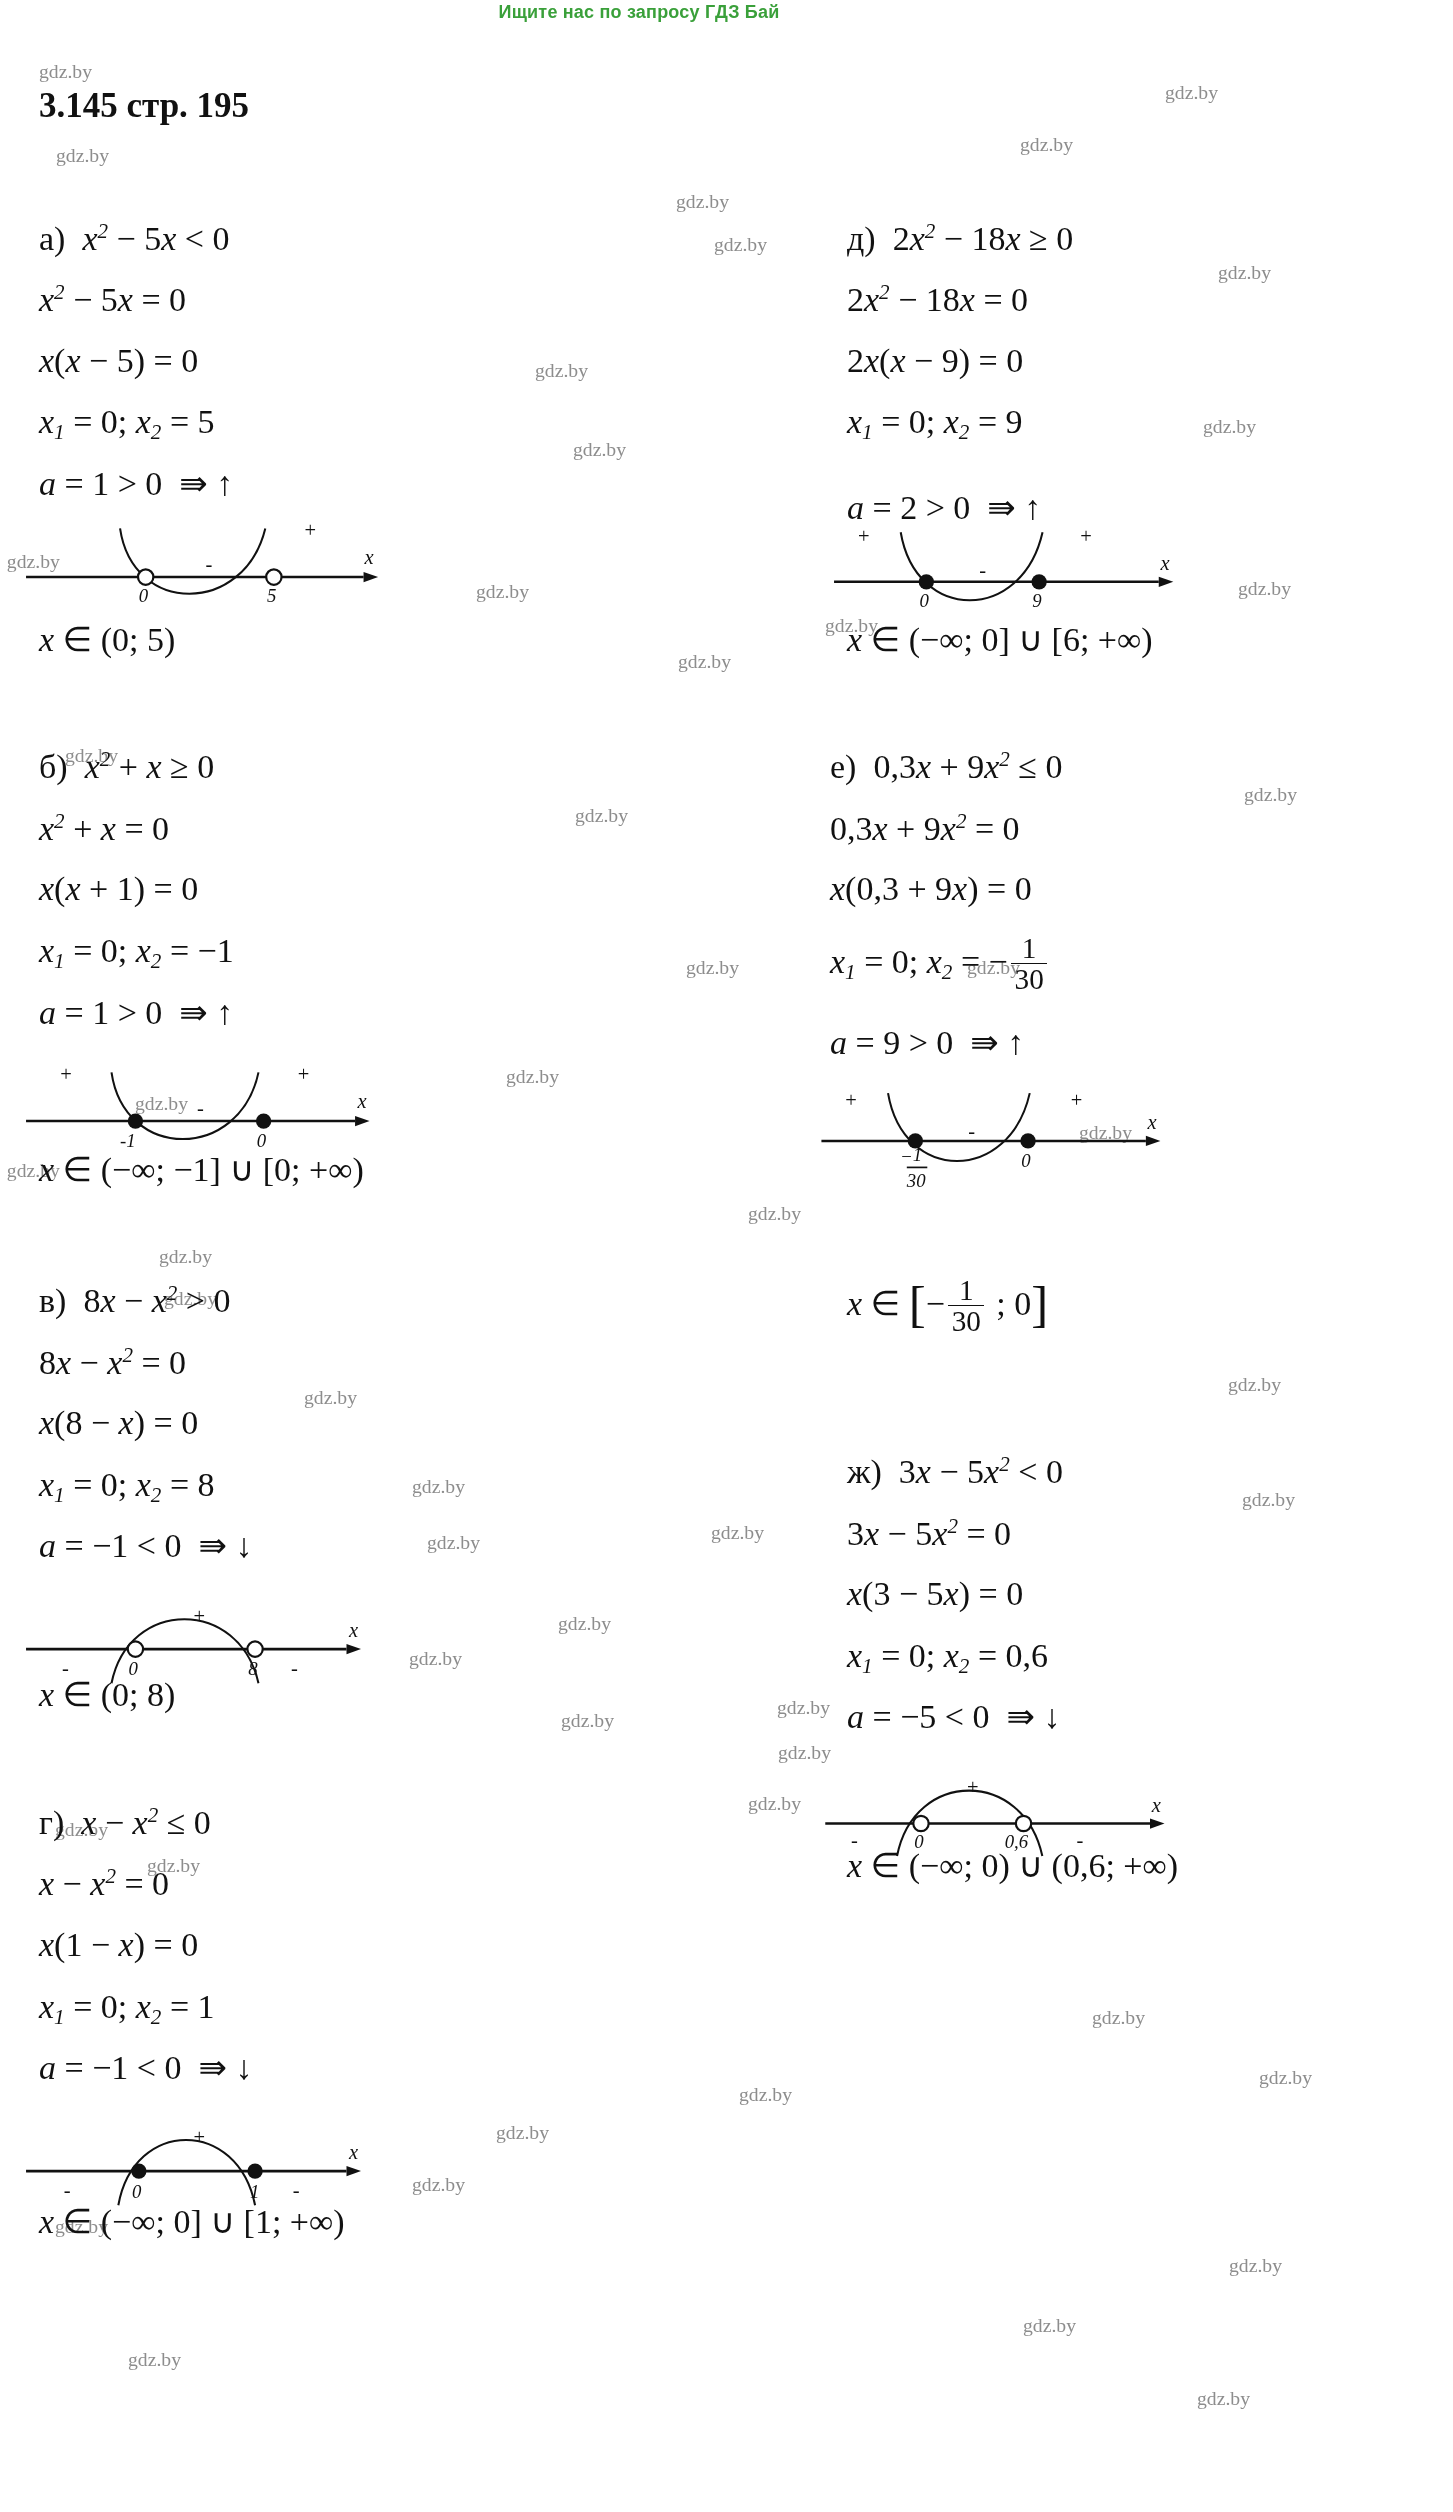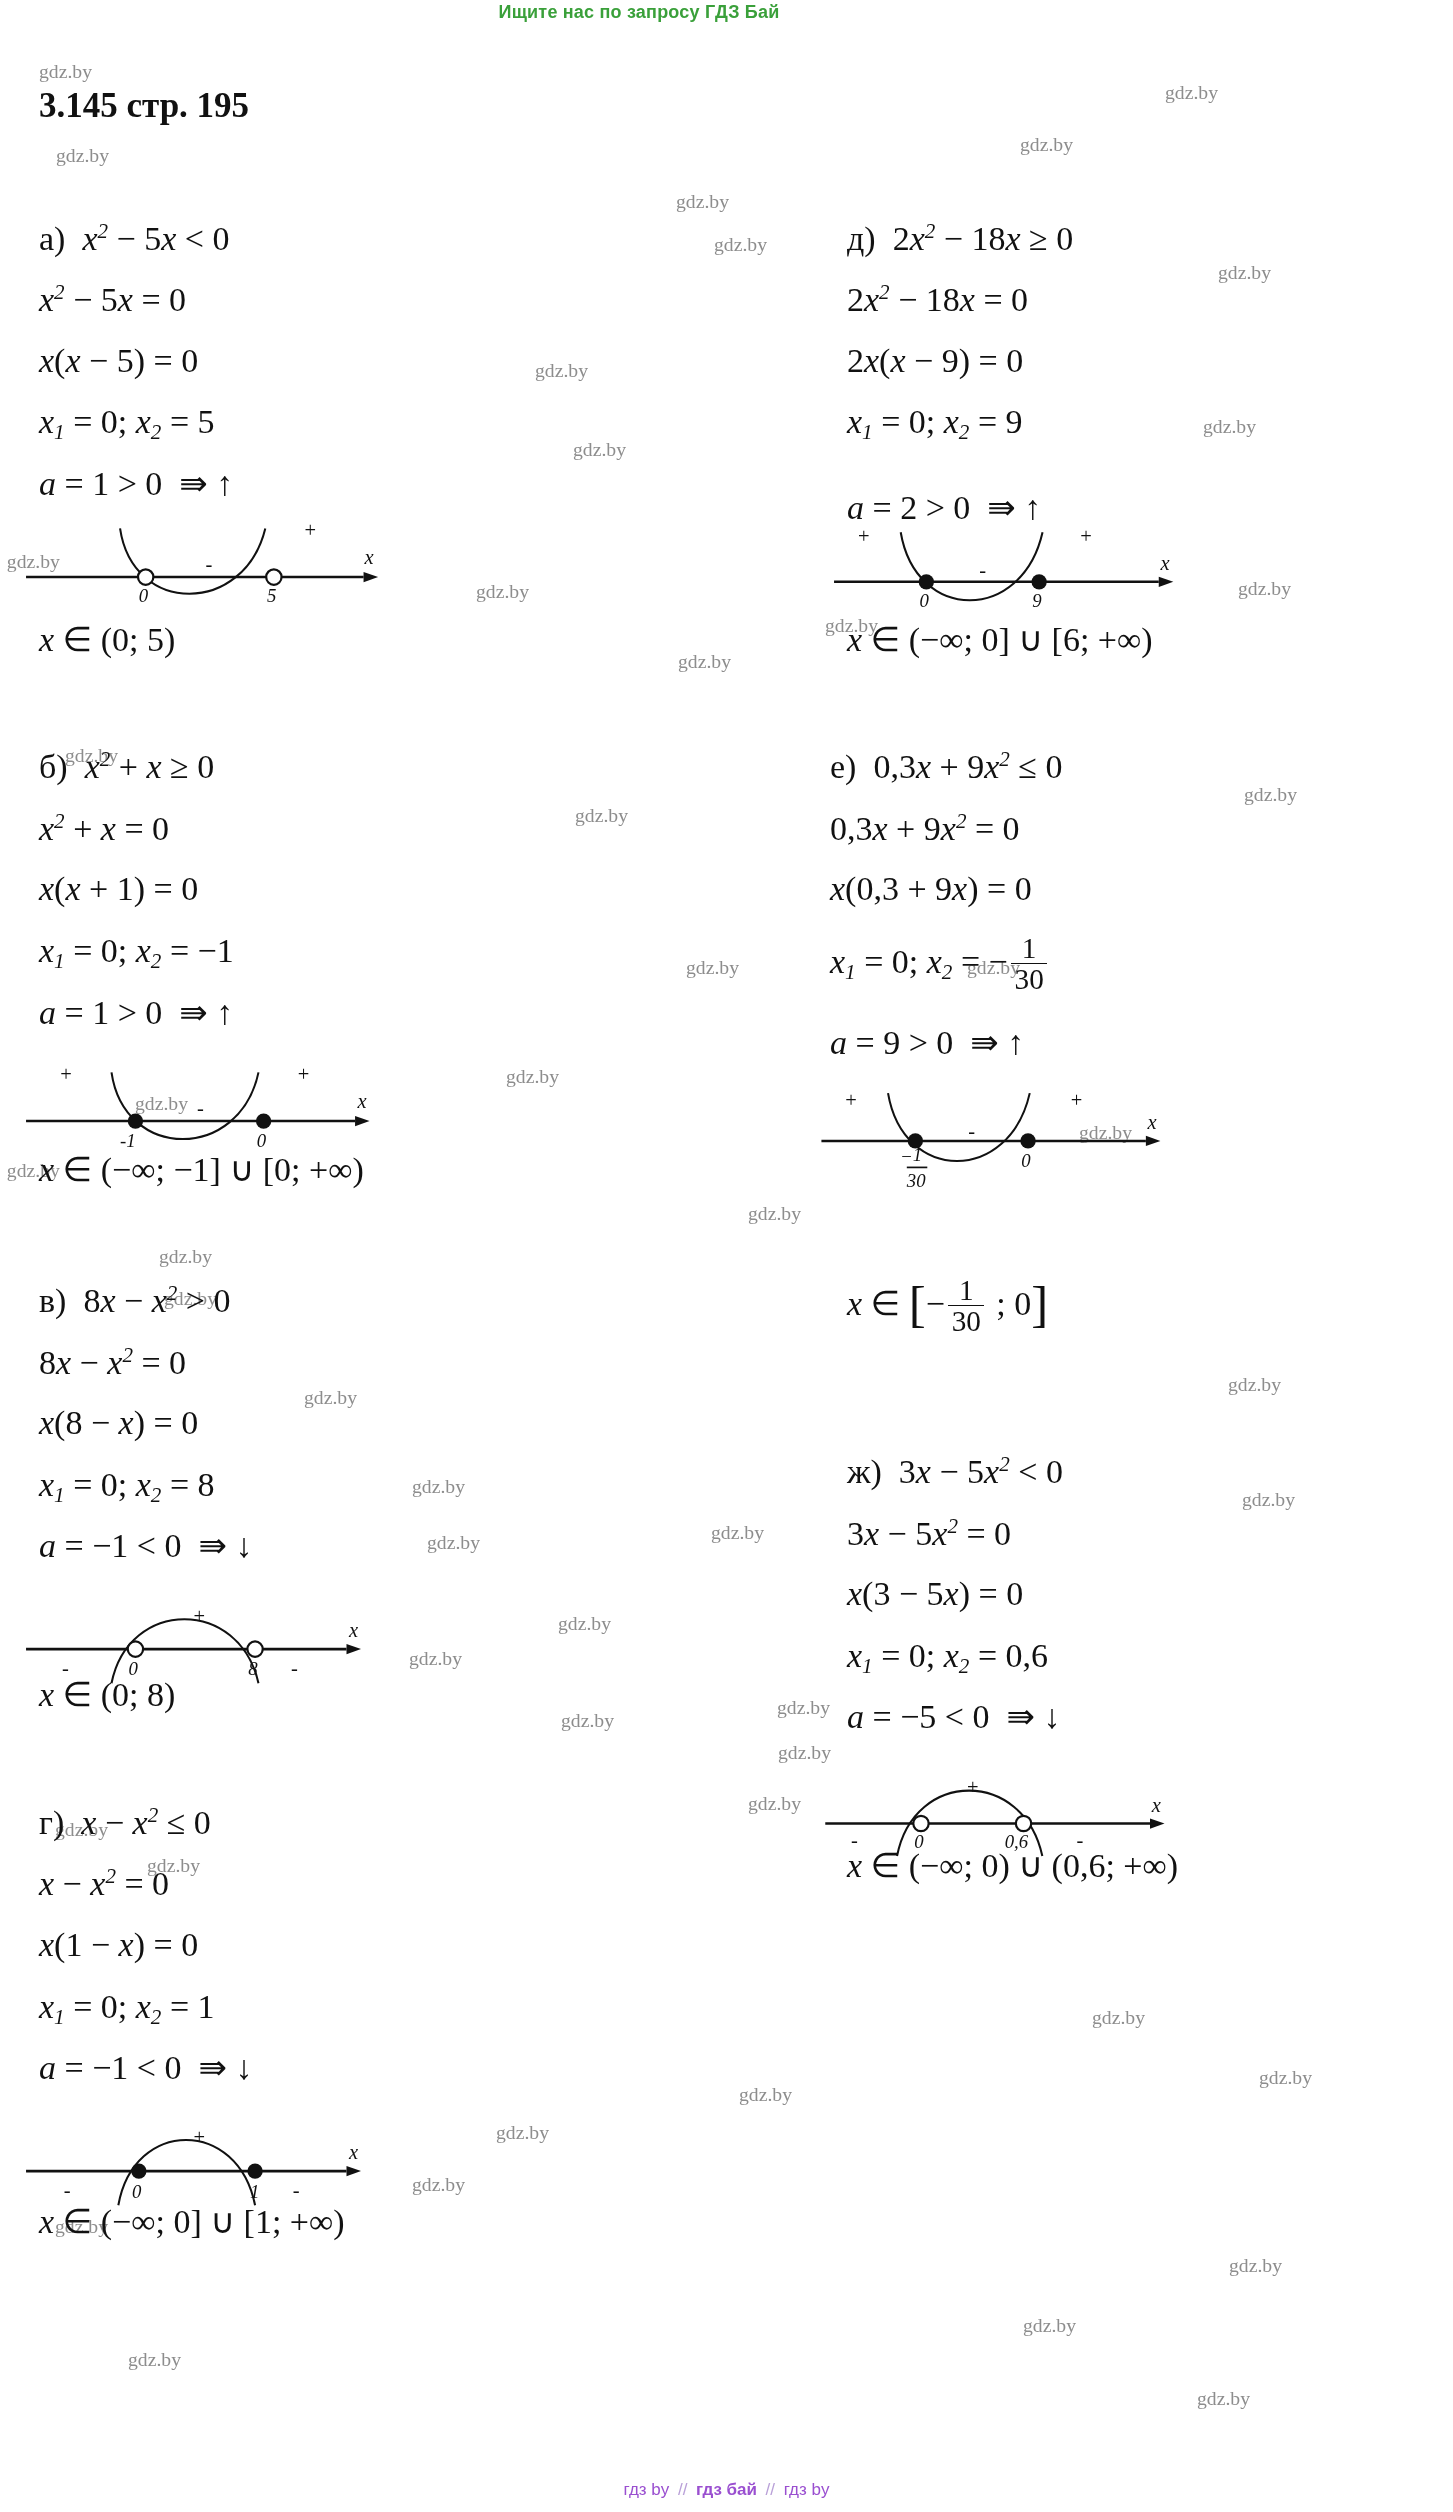--- a/index.html
+++ b/index.html
@@ -425,18 +425,15 @@
       <text class="dsign" x="166" y="38">+</text>
       <text class="dsign" x="294" y="100">-</text>
       <text class="daxis" x="382" y="58">x</text>
     </svg>
   </div>
 
   <div class="math" style="left:847px; top:1849px;">
     x <span class="up">∈ (−∞; 0) ∪ (0,6; +∞)</span>
   </div>
 
-  <div class="footer">
-    <span>гдз by</span><span class="sep">//</span><b>гдз бай</b><span class="sep">//</span><span>гдз by</span>
-  </div>
 
 </div>
 
 
 </body></html>

